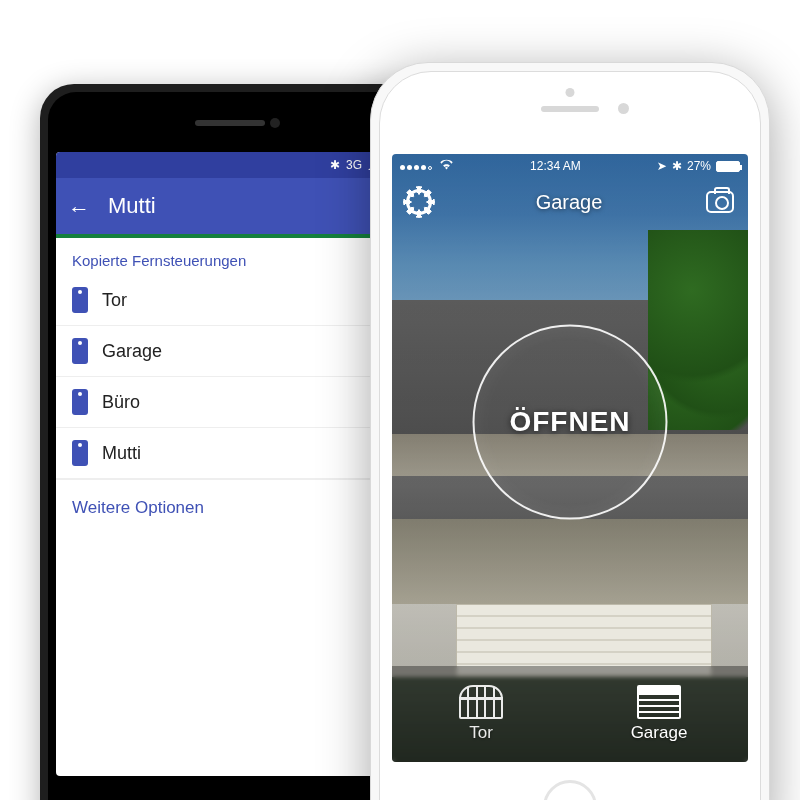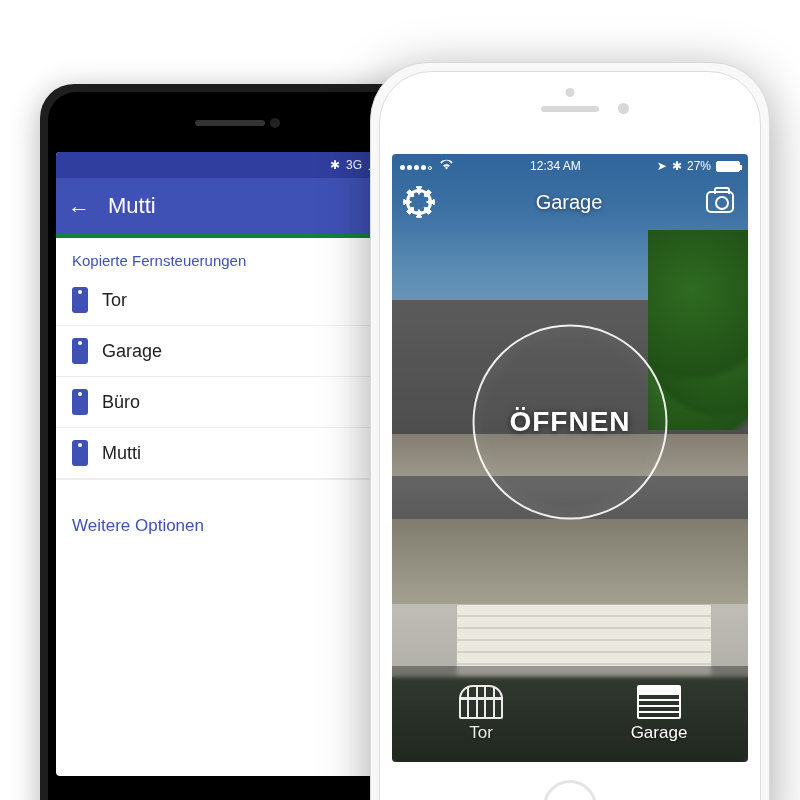--- a/index.html
+++ b/index.html
@@ -85,21 +85,21 @@
   .android .row:last-child{border-bottom:none;}
   .android .remote-icon {
     width: 16px; height: 26px; background:#3F51B5; border-radius:3px; position:relative;
   }
   .android .remote-icon::after{content:"";position:absolute;top:3px;left:50%;transform:translateX(-50%);width:4px;height:4px;border-radius:50%;background:#fff;}
   .android .batt-icon {
     width:14px;height:24px;border:2px solid #3F51B5;border-radius:2px;position:relative;background:#3F51B5;
   }
   .android .batt-icon::after{content:"";position:absolute;top:-5px;left:3px;width:6px;height:3px;background:#3F51B5;}
   .android .more {
-    padding: 36px 16px;
+    padding: 18px 16px;
     font-size: 17px;
     color: #3F51B5;
     border-top: 1px solid #eee;
   }
 
   
   .iphone {
     position: absolute;
     left: 370px;
     top: 62px;

